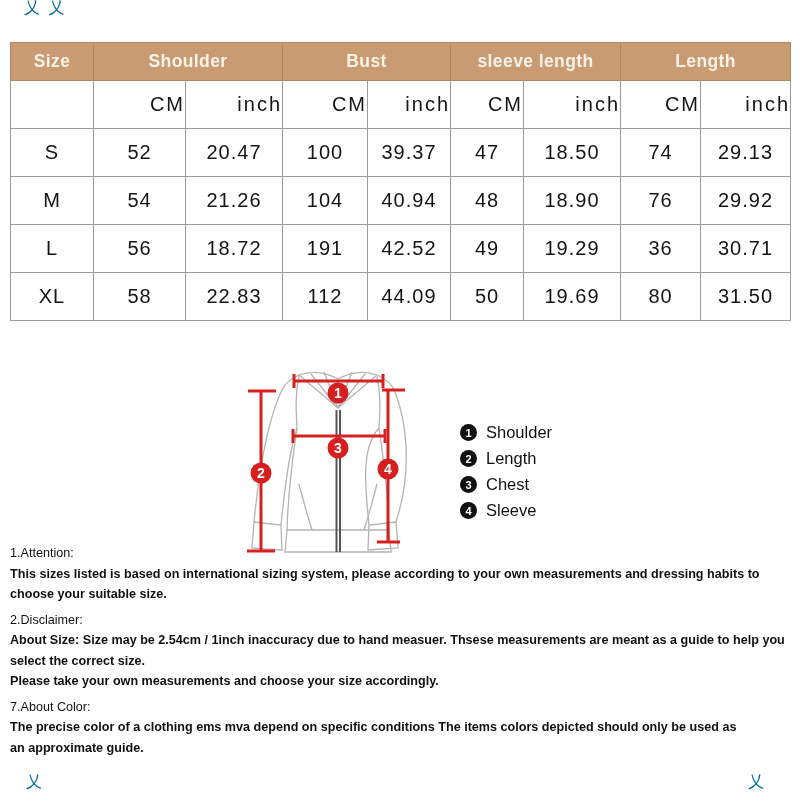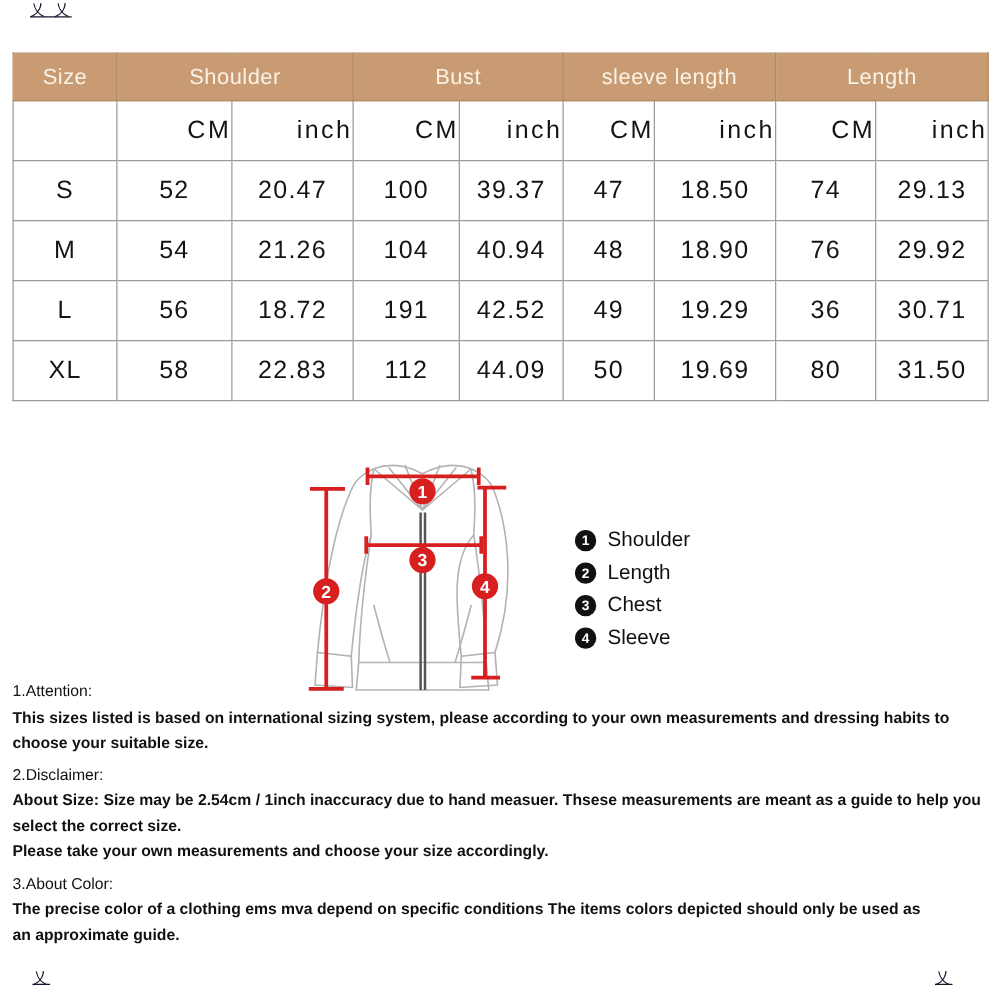--- a/index.html
+++ b/index.html
@@ -4,21 +4,21 @@
 <style>
   * { margin:0; padding:0; box-sizing:border-box; }
   html,body { background:#fff; }
   body { font-family:"Liberation Sans", sans-serif; color:#1a1a1a; }
   .canvas { position:relative; width:800px; height:800px; background:#fff; overflow:hidden; }
 
   
   .size-table { position:absolute; left:10px; top:42px; width:780px; border-collapse:collapse; table-layout:fixed; }
   .size-table td, .size-table th { border:1px solid #9c9c9c; text-align:center; vertical-align:middle; }
   .size-table tr.hdr th {
-    background:#C89B72; color:#FAF2E6; font-weight:normal;
+    background:#C89B72; color:#FAF2E6; font-weight:bold;
     font-size:17.5px; height:38px; border-color:#b08a5f; letter-spacing:0.4px;
   }
   .size-table tr.units td { height:48px; font-size:20px; letter-spacing:2px; color:#141414;text-align:right; }
   .size-table tr.datarow td { height:48px; font-size:20px; letter-spacing:1px; color:#141414; }
   .size-table td.szcell { font-size:20px; letter-spacing:1px; }
 
   
   .diagram-svg { position:absolute; left:235px; top:366px; width:180px; height:200px; }
 
   
@@ -28,21 +28,21 @@
     font-size:11px; font-weight:bold; display:flex; align-items:center; justify-content:center; }
   .legend-label { font-size:16.5px; color:#111; }
 
   
   .notes { position:absolute; left:10px; top:543px; width:782px; font-size:12.6px; line-height:20.5px; color:#111; }
   .note-section { margin-bottom:5px; }
   .note-title { font-size:12.6px; font-weight:normal; }
   .note-line { font-size:12.6px;font-weight:bold; }
 
   
-  .wm { position:absolute; color:#0f172a; font-size:12px; line-height:12px; letter-spacing:2px;text-decoration:underline; }
+  .wm { position:absolute; color:#0369a1; font-size:16px; line-height:12px; letter-spacing:2px; }
   .wm-tl { left:24px; top:2px; }
   .wm-bl { left:26px; top:776px; }
   .wm-br { left:748px; top:776px; }
 </style>
 </head>
 <body>
 
 <div class="canvas">
 
   <div class="wm wm-tl">乂 乂</div>
@@ -224,19 +224,19 @@
     <div class="note-section">
       <div class="note-title">1.Attention:</div>
       <div class="note-line">This sizes listed is based on international sizing system, please according to your own measurements and dressing habits to choose your suitable size.</div>
     </div>
     <div class="note-section">
       <div class="note-title">2.Disclaimer:</div>
       <div class="note-line">About Size: Size may be 2.54cm / 1inch inaccuracy due to hand measuer. Thsese measurements are meant as a guide to help you select the correct size.</div>
       <div class="note-line">Please take your own measurements and choose your size accordingly.</div>
     </div>
     <div class="note-section">
-      <div class="note-title">3.About Color:</div>
+      <div class="note-title">7.About Color:</div>
       <div class="note-line">The precise color of a clothing ems mva depend on specific conditions The items colors depicted should only be used as</div>
       <div class="note-line">an approximate guide.</div>
     </div>
   </div>
 
 </div>
 
 </body></html>

